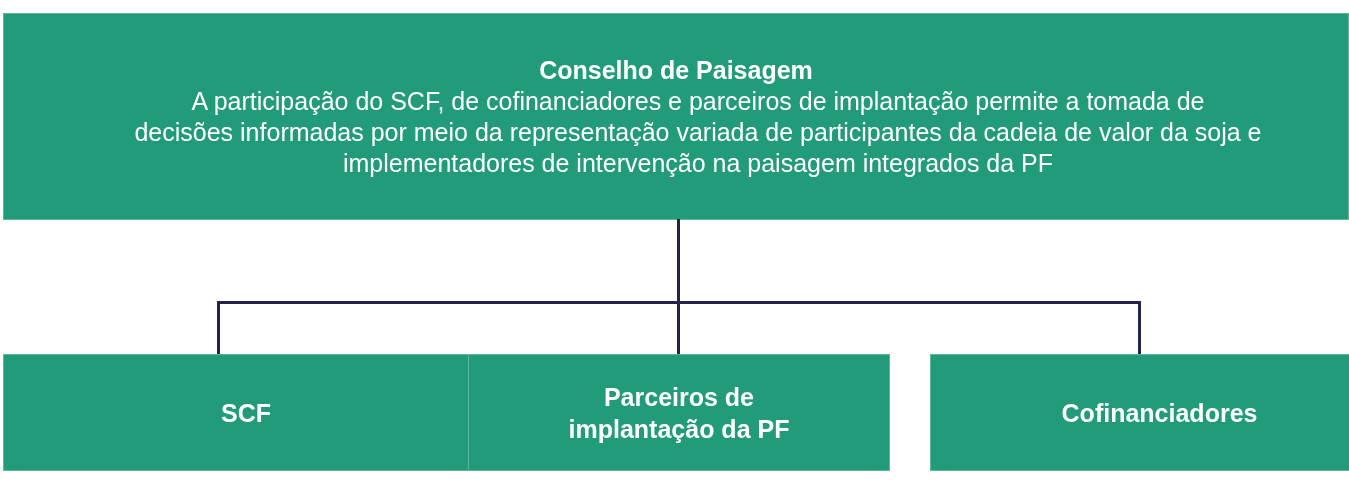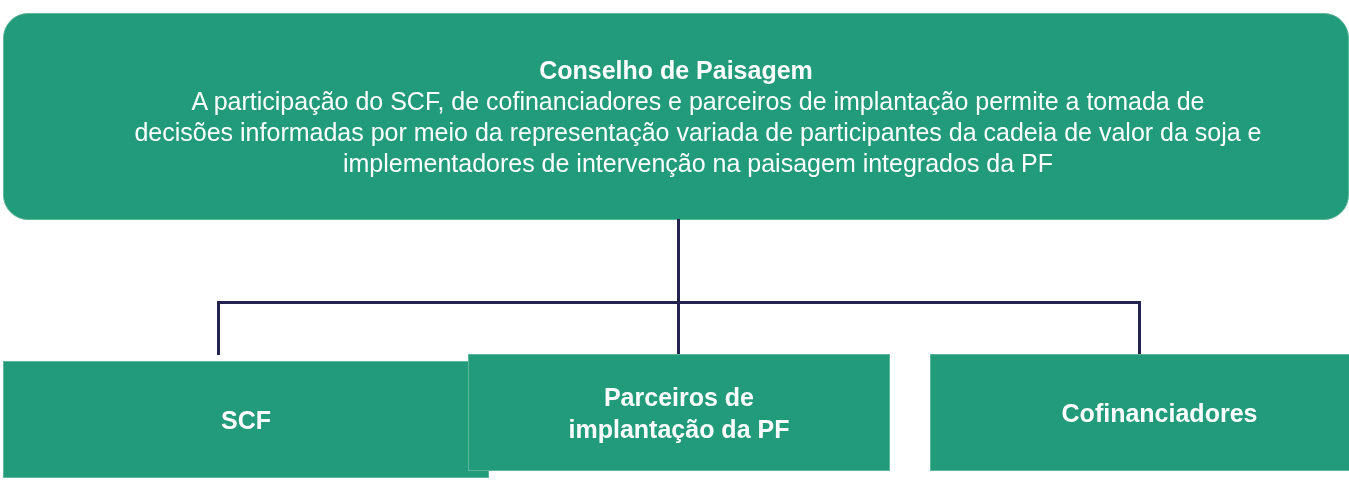--- a/index.html
+++ b/index.html
@@ -26,21 +26,20 @@
     justify-content: center;
     text-align: center;
     flex-direction: column;
   }
   .header-box {
     left: 3px;
     top: 13px;
     width: 1346px;
     height: 207px;
     padding: 0 30px;
-    border-radius: 25px;
   }
   .header-title {
     font-size: 25px;
     font-weight: bold;
     line-height: 31px;
   }
   .header-desc {
     font-size: 25px;
     font-weight: normal;
     line-height: 31px;
@@ -48,21 +47,21 @@
     margin-left: 44px;
   }
   .child-box {
     top: 354px;
     height: 117px;
     font-size: 25px;
     font-weight: bold;
     line-height: 32px;
     white-space: pre-line;
   }
-  .child-scf { left: 3px; width: 486px; margin-top: 7px; }
+  .child-scf { left: 3px; width: 486px; }
   .child-partners { left: 468px; width: 422px; }
   .child-cofin { left: 930px; width: 441px; padding-left: 18px; }
   .line {
     position: absolute;
     background: #232350;
   }
   .line-center-v { left: 677px; top: 219px; width: 3px; height: 136px; }
   .line-h       { left: 217px; top: 301px; width: 924px; height: 3px; }
   .line-left-v  { left: 217px; top: 301px; width: 3px; height: 54px; }
   .line-right-v { left: 1138px; top: 301px; width: 3px; height: 54px; }

